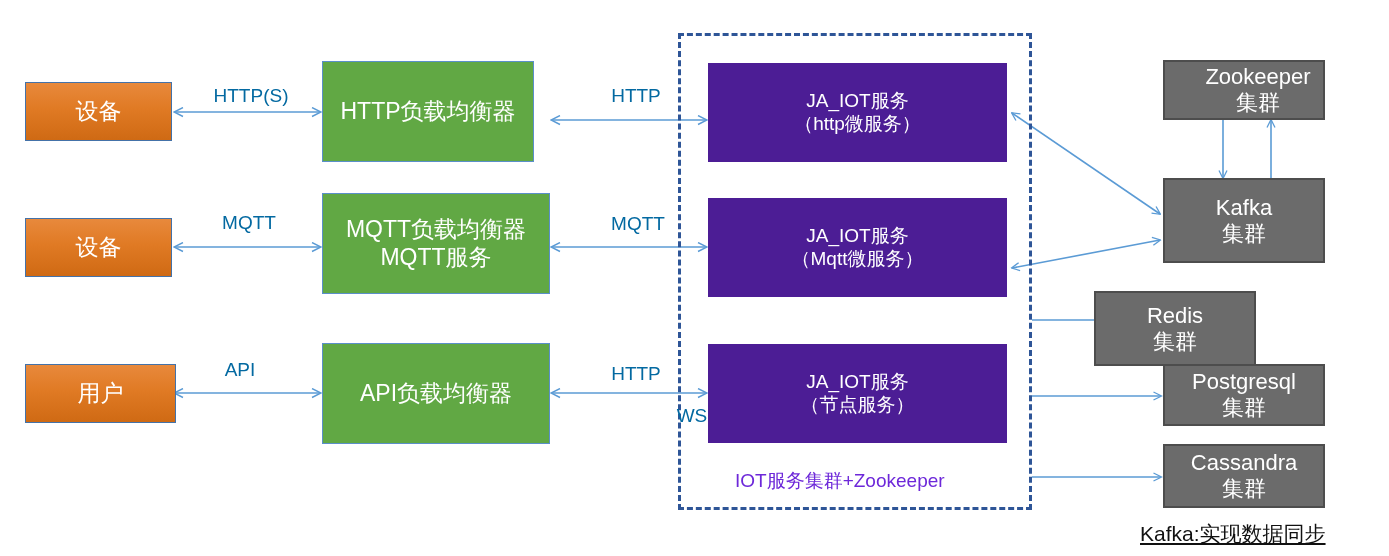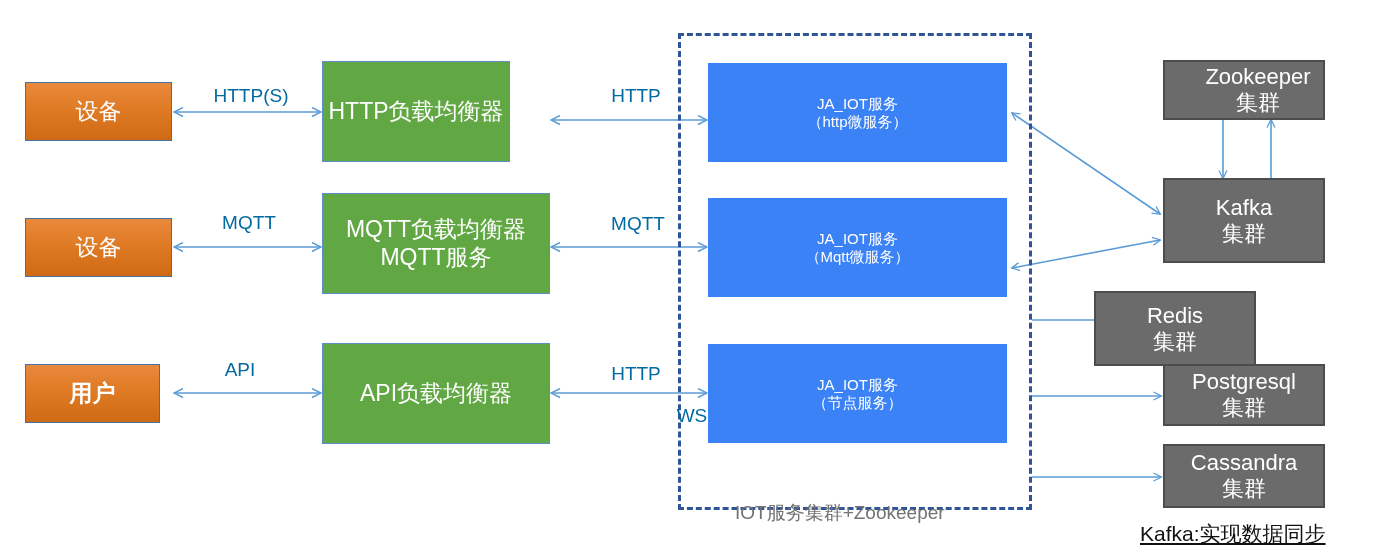--- a/index.html
+++ b/index.html
@@ -10,30 +10,30 @@
        justify-content:center;text-align:center;color:#ffffff;line-height:1.18;}
 
   
   .box-orange{
     background:linear-gradient(to bottom,#e8893c 0%,#e07a24 45%,#cf6a14 100%);
     border:1px solid #4472a8;font-size:23px;
   }
   
   .box-green{background:#61a844;border:1px solid #5b8fc9;font-size:23px;}
   
-  .box-blue{background:#3b82f6;border:none;font-size:15px;justify-content:center;}
+  .box-blue{background:#4c1d95;border:none;font-size:19px;justify-content:center;}
   
   .box-gray{background:#6b6b6b;border:2px solid #4d4d4d;font-size:22px;}
 
   .box .lines{display:block;}
   .box .lines span{display:block;white-space:nowrap;}
 
   
   .dashed-group{position:absolute;box-sizing:border-box;border:3px dashed #2e5597;background:transparent;}
-  .group-caption{position:absolute;color:#737373;font-size:19px;white-space:nowrap;margin-top:32px;}
+  .group-caption{position:absolute;color:#6d28d9;font-size:19px;white-space:nowrap;}
 
   .edge-label{position:absolute;color:#0369a1;font-size:19px;white-space:nowrap;text-align:center;}
   .footnote{position:absolute;color:#111;font-size:21px;white-space:nowrap;}
 
   svg.wires{position:absolute;left:0;top:0;width:1389px;height:556px;overflow:visible;pointer-events:none;}
 </style>
 </head>
 <body>
 
 <div id="stage">
@@ -83,25 +83,25 @@
       <line x1="1032" y1="477" x2="1161" y2="477" marker-end="url(#ahs)"></line>
     </g>
   </svg>
 
   <div class="box box-orange" style="left:25px;top:82px;width:147px;height:59px;">
     <span class="lines">设备</span>
   </div>
   <div class="box box-orange" style="left:25px;top:218px;width:147px;height:59px;">
     <span class="lines">设备</span>
   </div>
-  <div class="box box-orange" style="left:25px;top:364px;width:135px;height:59px;font-weight:bold;">
+  <div class="box box-orange" style="left:25px;top:364px;width:151px;height:59px;">
     <span class="lines">用户</span>
   </div>
 
-  <div class="box box-green" style="left:322px;top:61px;width:188px;height:101px;">
+  <div class="box box-green" style="left:322px;top:61px;width:212px;height:101px;">
     <span class="lines">
       <span>HTTP负载均衡器</span>
     </span>
   </div>
   <div class="box box-green" style="left:322px;top:193px;width:228px;height:101px;">
     <span class="lines">
       <span>MQTT负载均衡器</span>
       <span>MQTT服务</span>
     </span>
   </div>

